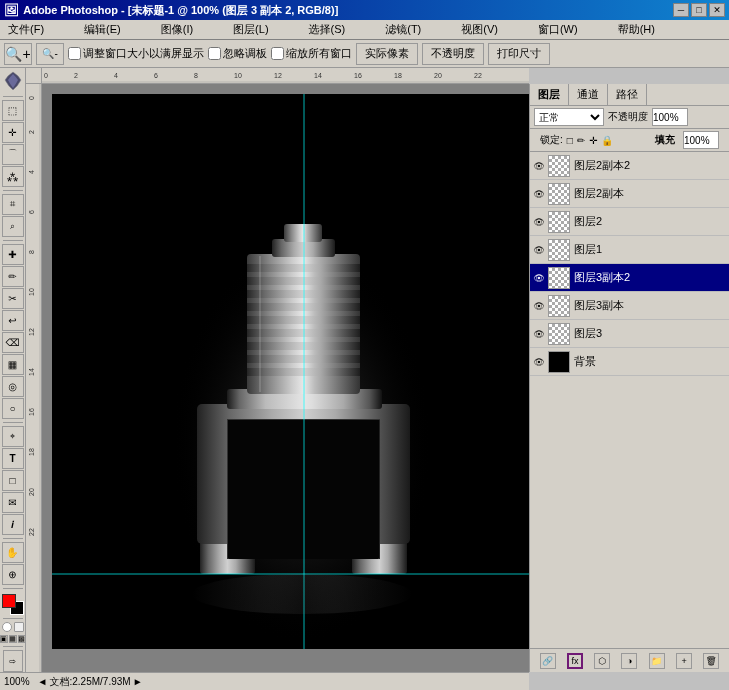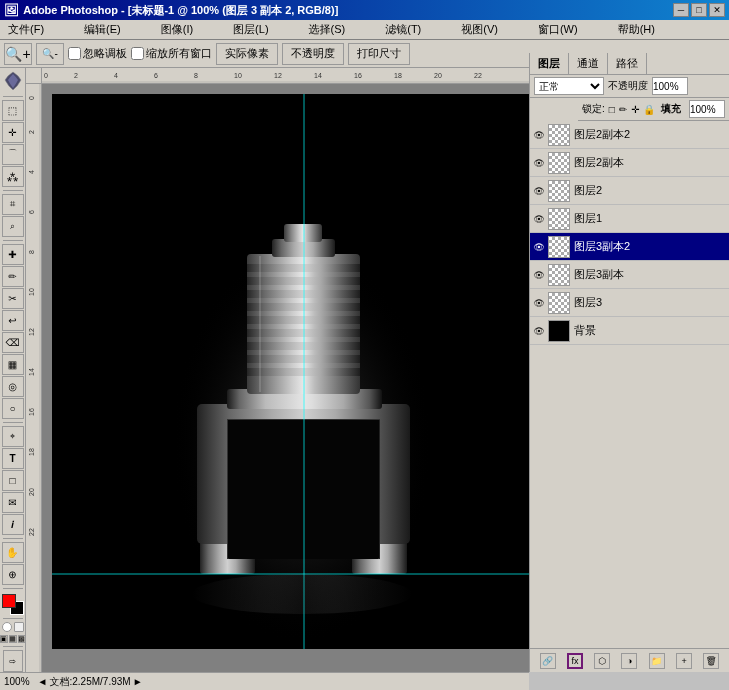--- a/index.html
+++ b/index.html
@@ -177,21 +177,21 @@
       left: 20px;
       width: 490px;
       height: 530px;
       background: black;
       overflow: hidden;
     }
 
     
     #panels {
       position: absolute;
-      top: 53px;
+      top: 84px;
       right: 0;
       width: 200px;
       bottom: 18px;
       background: #d4d0c8;
       border-left: 1px solid #999;
       overflow: hidden;
     }
     #layers-tabs {
       display: flex;
       background: #d4d0c8;
@@ -220,25 +220,24 @@
       border: 1px solid #999;
       width: 70px;
       height: 18px;
     }
     .opacity-label {
       font-size: 10px;
     }
     #layers-lock {
       display: flex;
       align-items: center;
-      padding: 2px 4px;
+      padding: 2px 10px;
       gap: 4px;
       border-bottom: 1px solid #999;
       font-size: 10px;
-      margin-left: 48px;
     }
     .lock-icon {
       font-size: 10px;
     }
     .fill-label {
       margin-left: auto;
       font-size: 10px;
       font-weight: bold;
     }
 
@@ -334,20 +333,24 @@
   <div class="menu-item">选择(S)</div>
   <div class="menu-item">滤镜(T)</div>
   <div class="menu-item">视图(V)</div>
   <div class="menu-item">窗口(W)</div>
   <div class="menu-item">帮助(H)</div>
 </div>
 
 <div id="optionsbar">
   <div class="option-btn" style="font-size:14px;">🔍+</div>
   <div class="option-btn" style="font-size:10px;">🔍-</div>
+  <label class="option-checkbox-label">
+    <input type="checkbox" style="">
+    <span>调整窗口大小以满屏显示</span>
+  </label>
   <label class="option-checkbox-label">
     <input type="checkbox" style="">
     <span>忽略调板</span>
   </label>
   <label class="option-checkbox-label">
     <input type="checkbox" style="">
     <span>缩放所有窗口</span>
   </label>
   <div class="option-btn-text">实际像素</div>
   <div class="option-btn-text">不透明度</div>

